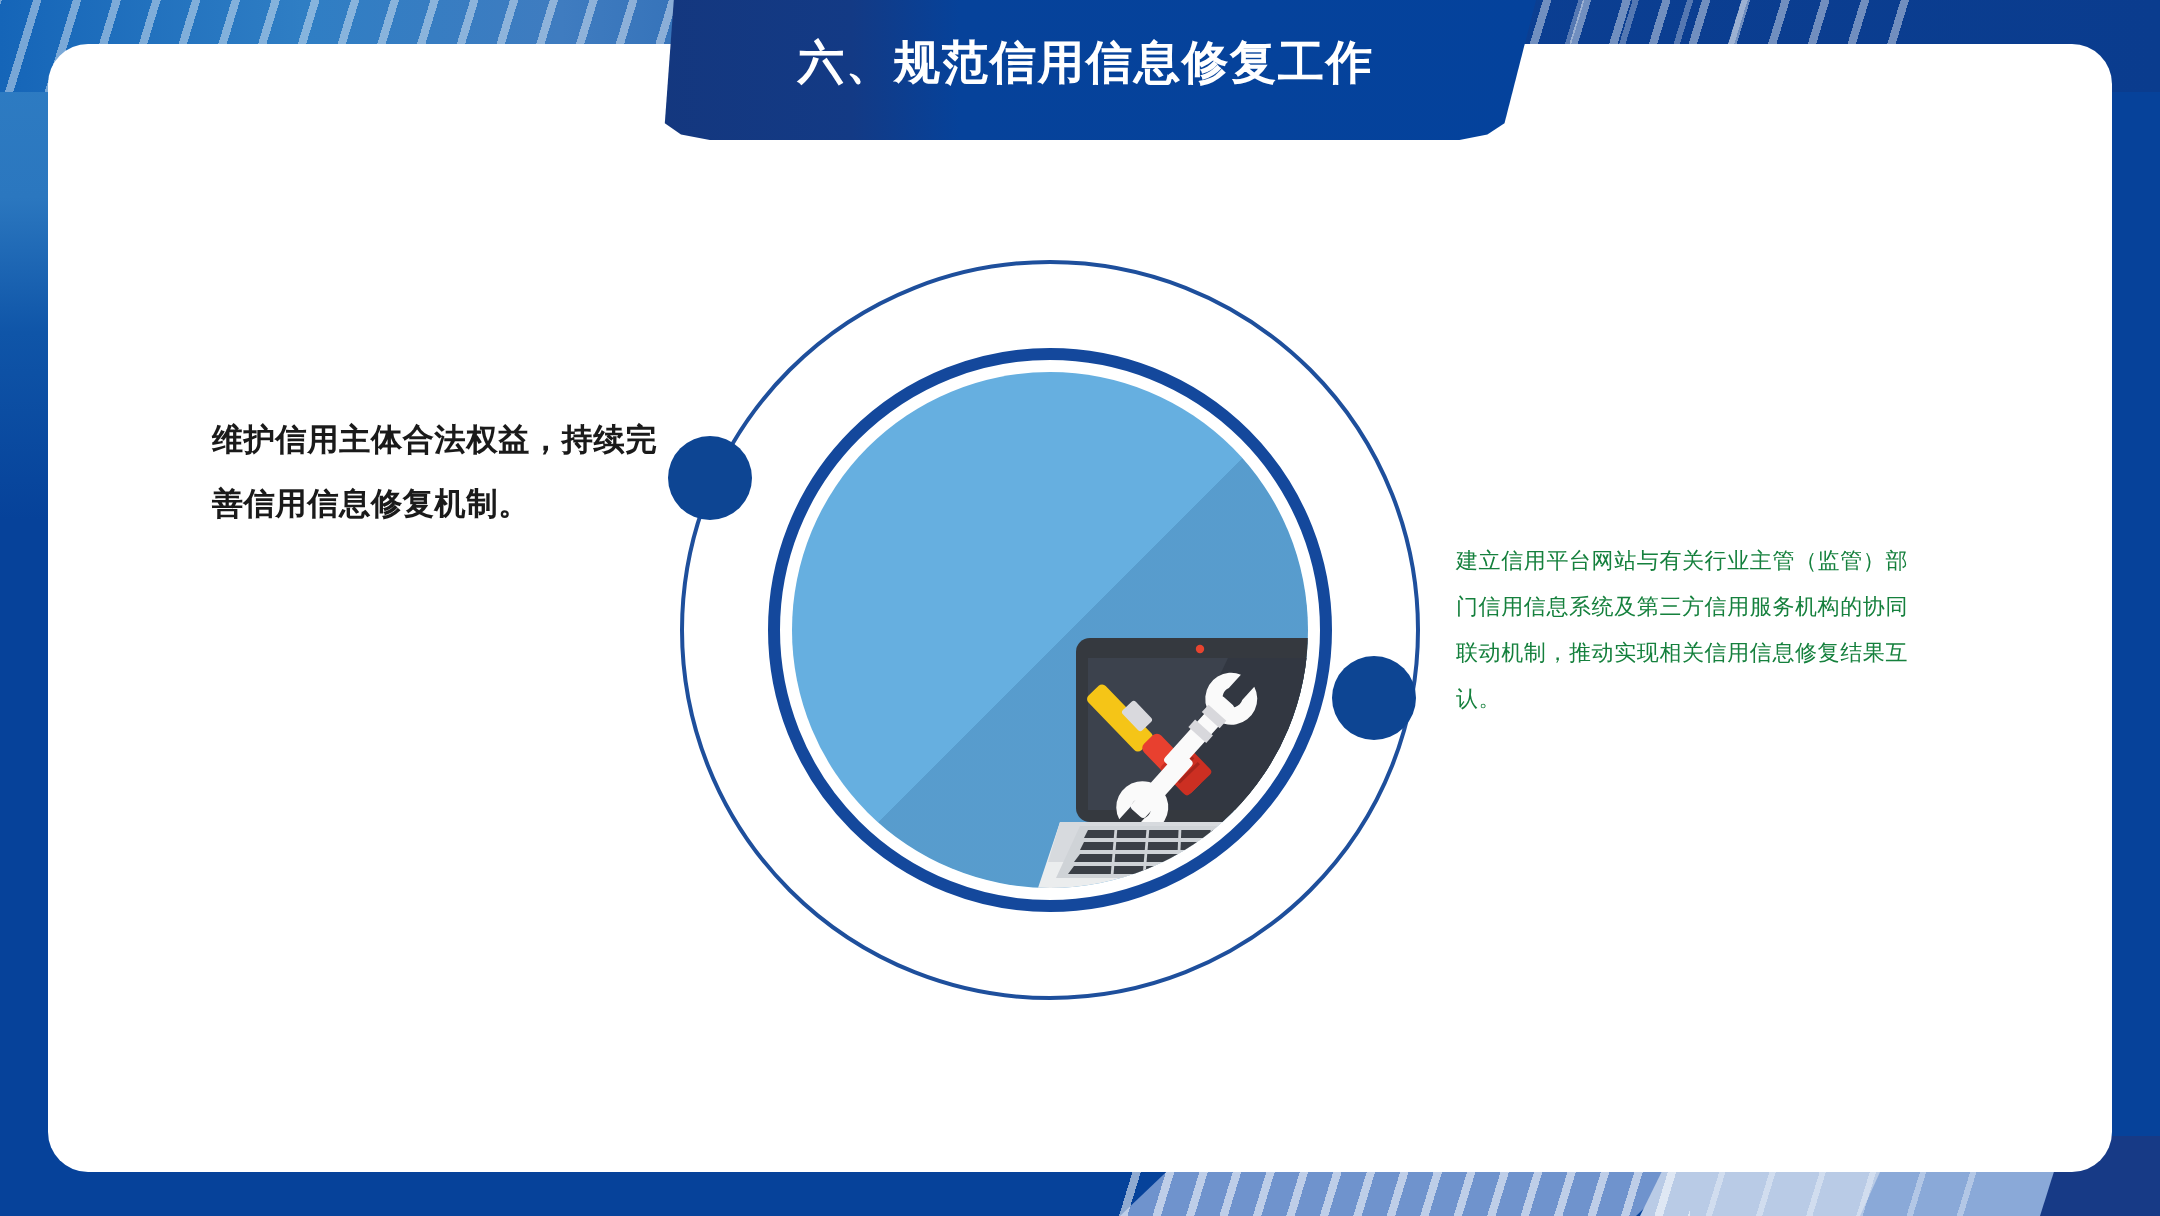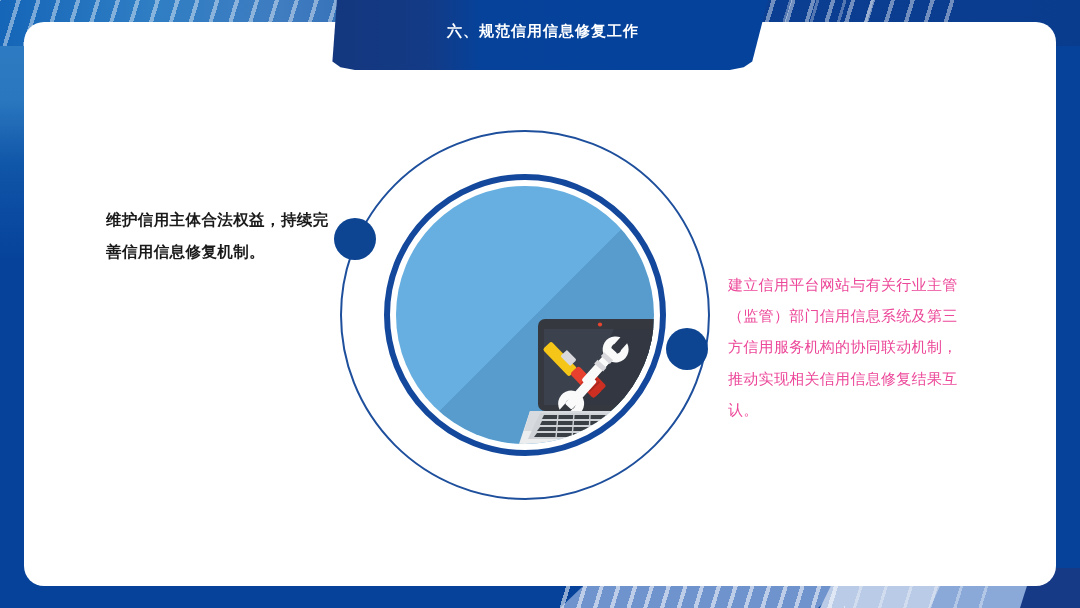--- a/index.html
+++ b/index.html
@@ -87,21 +87,21 @@
 
   
   .banner{
     position:absolute;left:318px;top:0;width:450px;height:70px;
     background:linear-gradient(90deg,#14377e 0%,#133a85 24%,#06429a 36%,#04429c 100%);
     clip-path:polygon(4.2% 0%, 100% 0%, 96.5% 88%, 94.6% 96%, 91.5% 100%, 8.2% 100%, 5.0% 96%, 3.2% 88%);
   }
   .banner-title{
     position:absolute;left:0;top:0;width:450px;height:62px;
     display:flex;align-items:center;justify-content:center;
-    color:#ffffff;font-size:15px;font-weight:bold;letter-spacing:1px;
+    color:#ffffff;font-size:23px;font-weight:bold;letter-spacing:1px;
     font-family:"DejaVu Sans","Liberation Sans",sans-serif;
   }
 
   
   .diagram{position:absolute;left:318px;top:108px;width:420px;height:400px;}
   .outer-ring{
     position:absolute;left:22px;top:22px;width:370px;height:370px;
     border:2px solid #1e4f9c;border-radius:50%;box-sizing:border-box;
   }
   .mid-ring{
@@ -131,21 +131,21 @@
   .text-left{
     position:absolute;left:106px;top:182px;width:232px;
     font-family:"DejaVu Sans","Liberation Sans",sans-serif;
     font-size:15.5px;font-weight:bold;color:#1a1a1a;line-height:2.05;
     letter-spacing:0.4px;
     margin-top:23px;
   }
   .text-right{
     position:absolute;left:728px;top:270px;width:236px;
     font-family:"DejaVu Serif","Liberation Serif",serif;
-    font-size:15px;color:#ec4899;line-height:2.08;
+    font-size:11px;color:#15803d;line-height:2.08;
     letter-spacing:0.3px;
   }
 </style>
 </head>
 <body>
 
 <div class="slide">
 
   <div class="frame-blue"></div>
 

